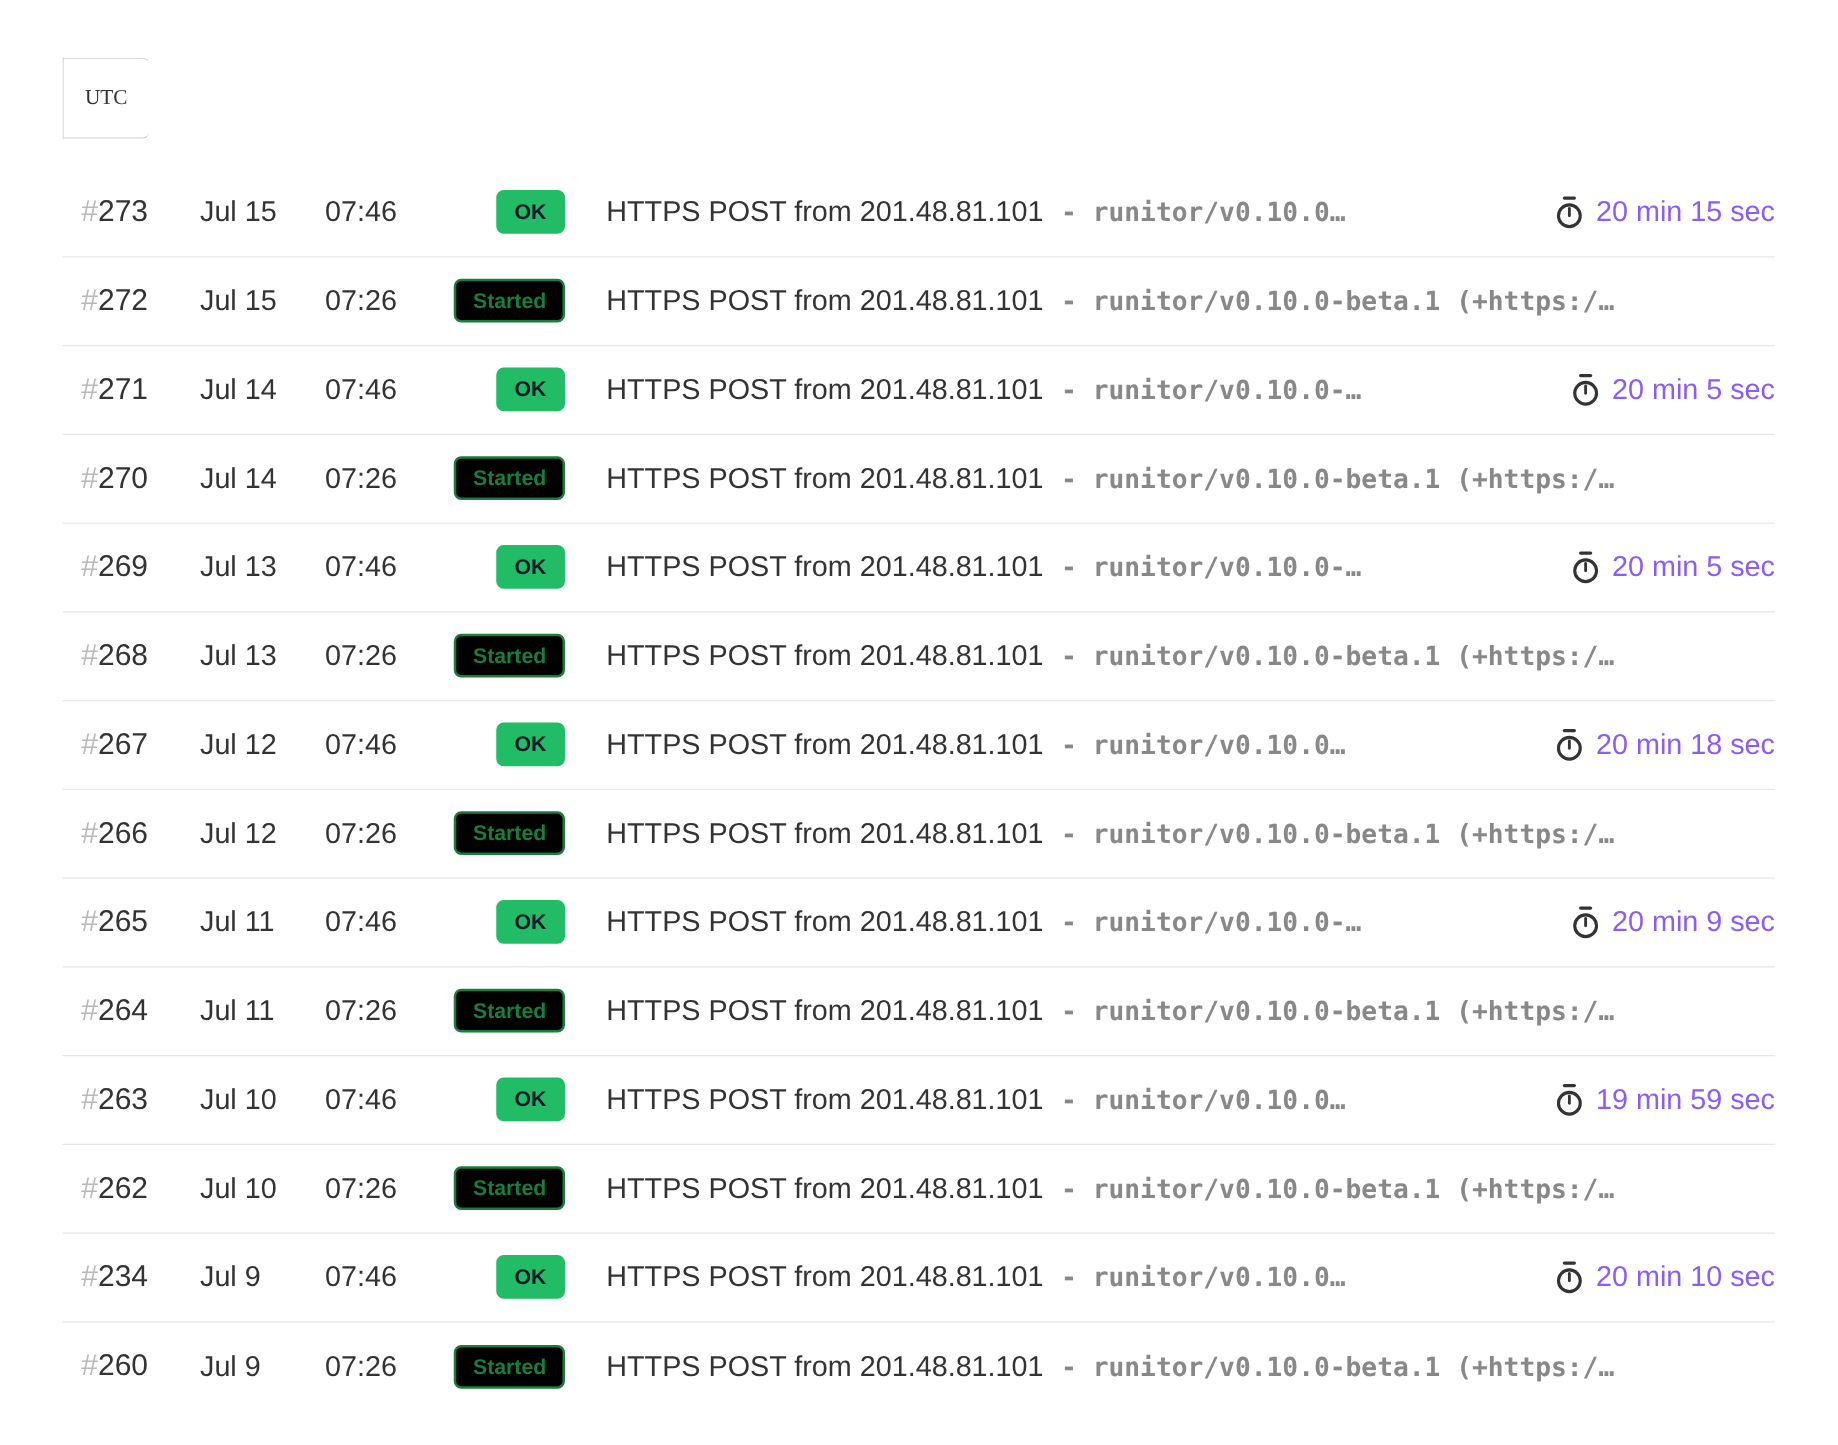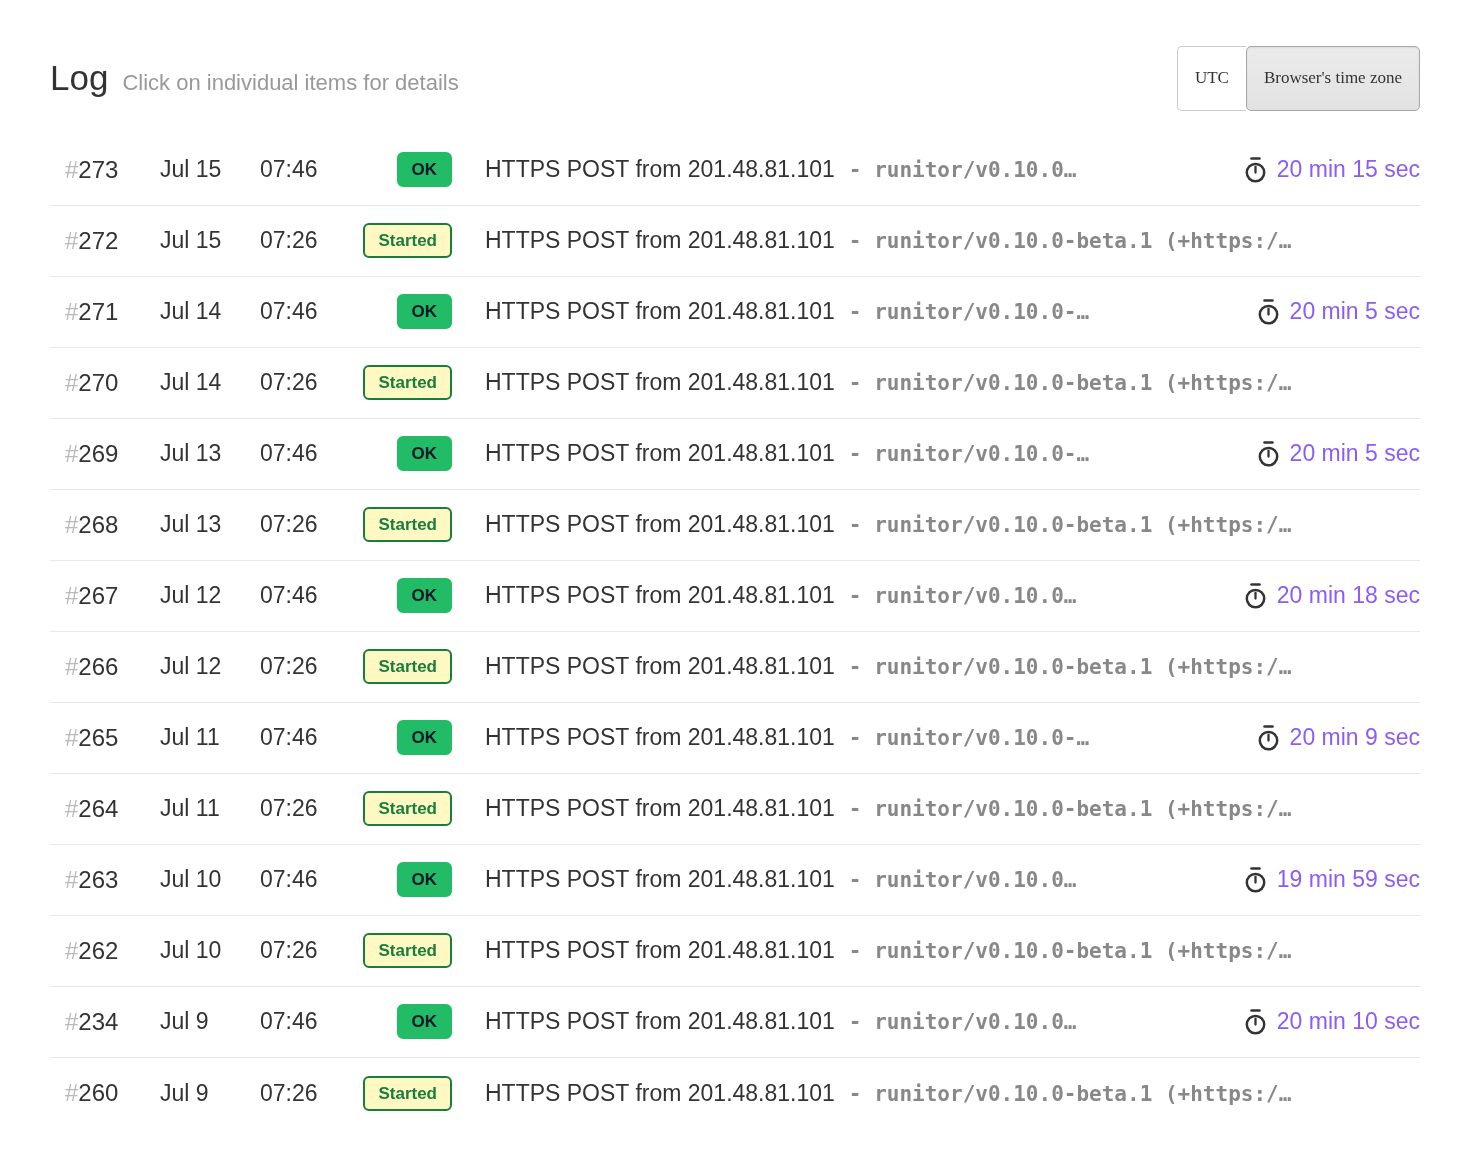--- a/index.html
+++ b/index.html
@@ -57,21 +57,21 @@
   .badge-cell { width: 92px; display: flex; justify-content: flex-end; }
   .badge {
     font-size: 17px; font-weight: bold; line-height: 1;
     border-radius: 6px; display: inline-block;
   }
   .badge.ok {
     background: var(--ok-bg); color: #0f172a;
     padding: 7px 13px; border: 2px solid var(--ok-bg);
   }
   .badge.started {
-    background: #fef9c3; color: var(--started-green);
+    background: #000000; color: var(--started-green);
     padding: 7px 13px; border: 2px solid var(--started-green);
   }
   .cell.desc {
     flex: 1; margin-left: 33px;
     overflow: hidden; font-size: 23px; color: #333;
   }
   .cell.desc .agent {
     font-family: "DejaVu Sans Mono", monospace;
     font-size: 21px; color: #888; margin-left: 14px; font-weight: bold;
   }
@@ -79,27 +79,22 @@
     margin-left: 14px; font-size: 23px; color: #8b5cf6;
     display: flex; align-items: center; gap: 9px;
   }
   .stopwatch { display: inline-flex; align-items: center; }
 </style>
 </head>
 <body>
 
 <div class="page">
   <div class="header">
-    <div class="title-wrap">
-      <span class="page-title">Log</span>
-      <span class="page-subtitle">Click on individual items for details</span>
-    </div>
     <div class="tz-toggle">
       <button class="tz-btn">UTC</button>
-      <button class="tz-btn active">Browser's time zone</button>
     </div>
   </div>
 
   <div class="log-table" id="log-table">
       <div class="row">
     <div class="cell num"><span class="hash">#</span><span class="n">273</span></div>
     <div class="cell date">Jul 15</div>
     <div class="cell time">07:46</div>
     <div class="badge-cell">
       <span class="badge ok">OK</span>

